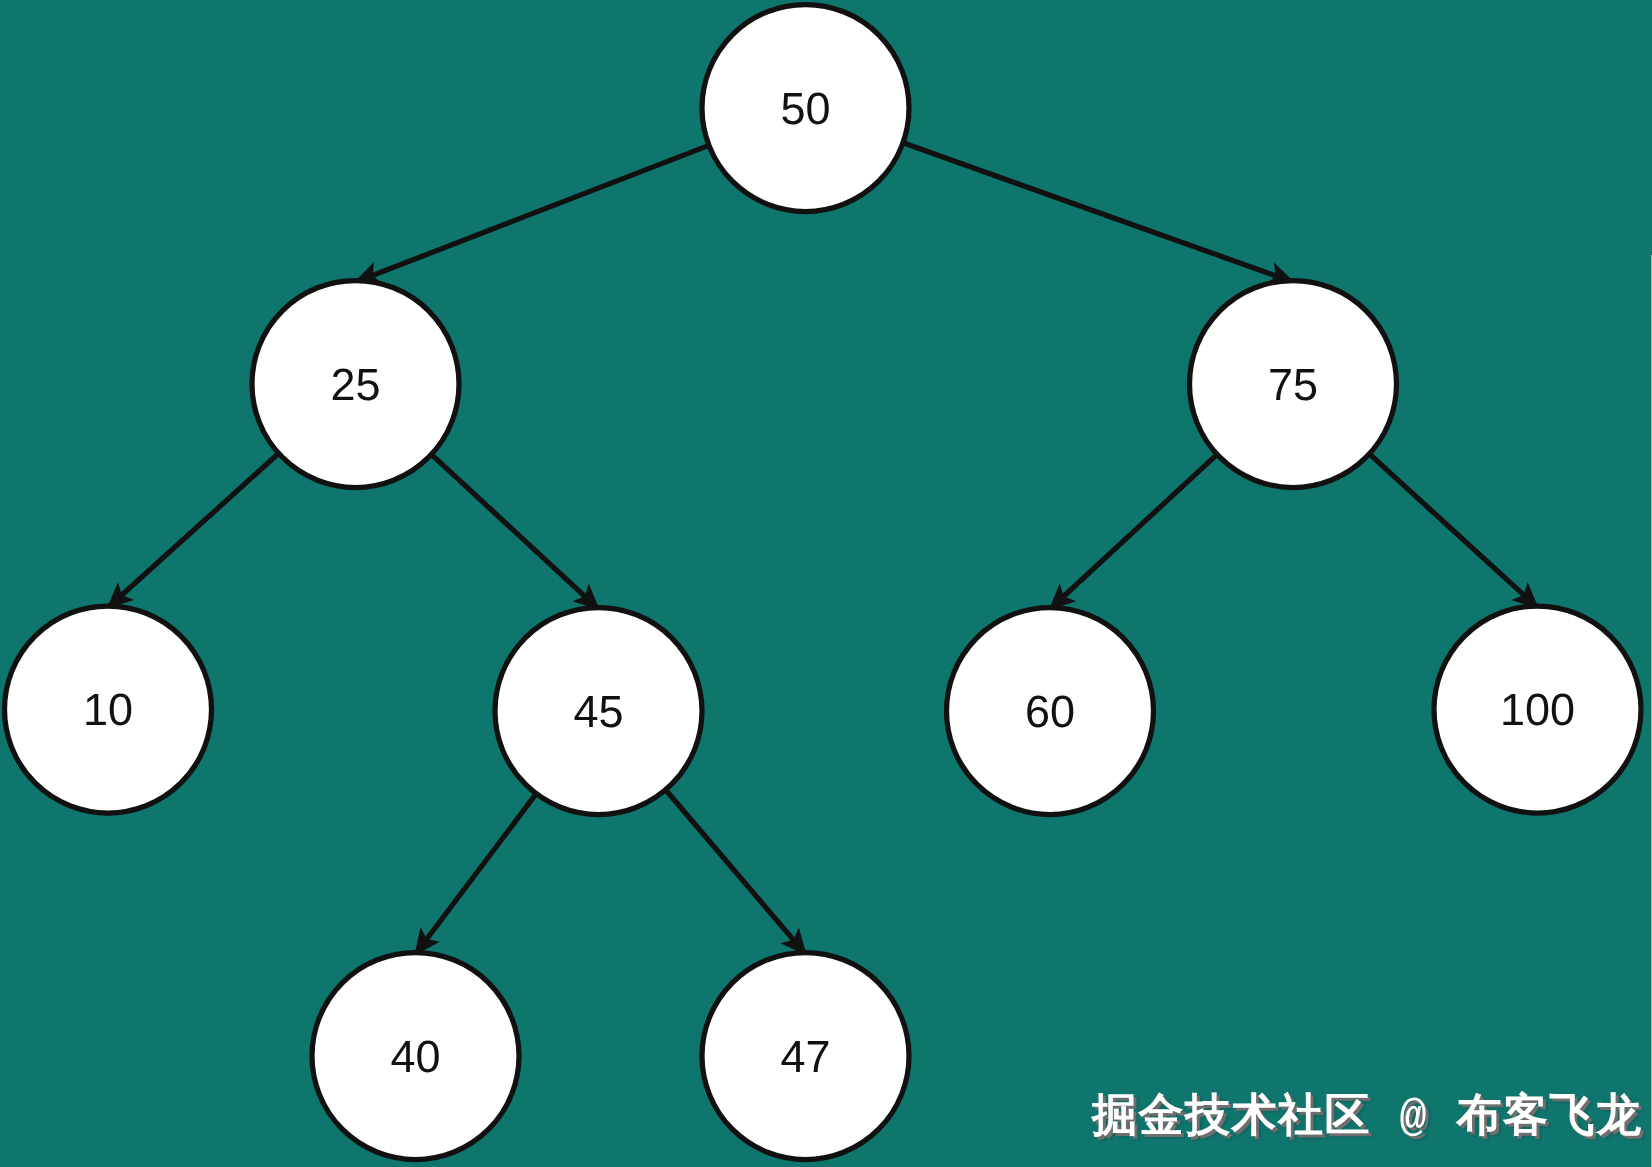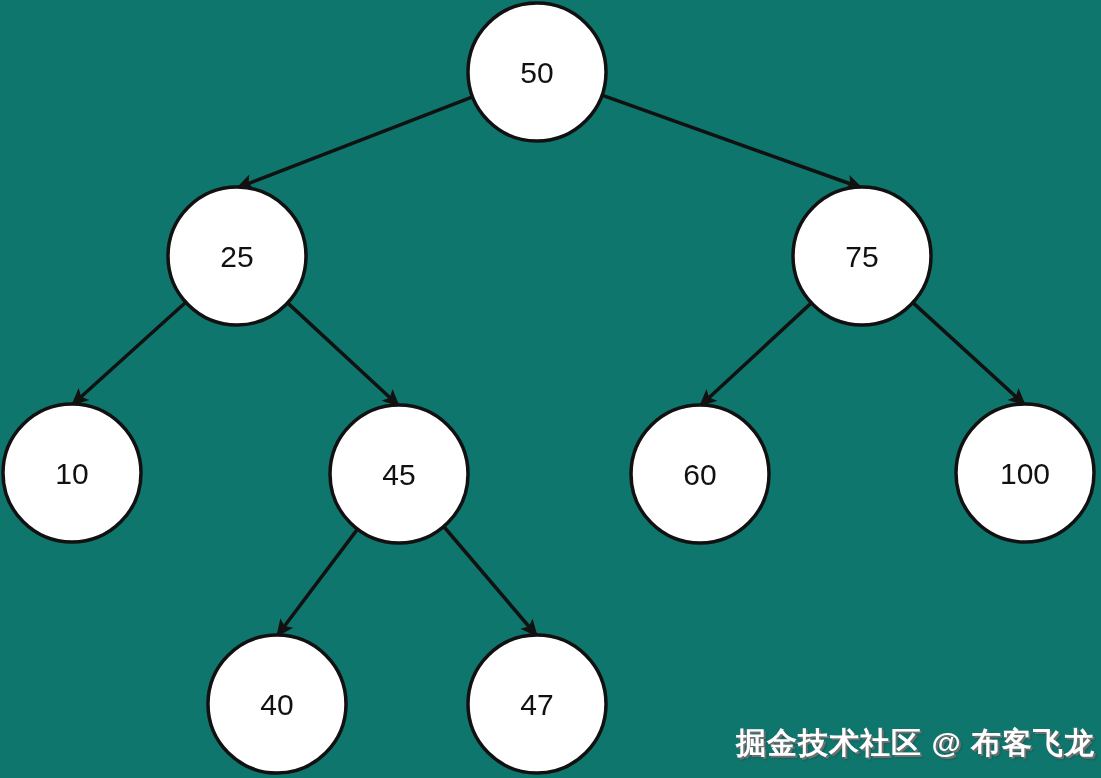--- a/index.html
+++ b/index.html
@@ -23,21 +23,21 @@
   }
   .tree-node-label {
     font-family: "Liberation Sans", sans-serif;
     font-size: 30px;
     font-weight: 400;
   }
   .watermark {
     position: absolute;
     right: 6px;
     bottom: 14px;
-    font-family: Liberation Sans, sans-serif;
+    font-family: Liberation Mono, monospace;
     font-size: 30px;
     font-weight: 700;
     letter-spacing: 1px;
     color: #ffffff;
     text-shadow: 2px 2px 0 #6e6e6e, 3px 3px 2px rgba(0,0,0,0.18);
     white-space: nowrap;
     user-select: none;
   }
 </style>
 </head>

